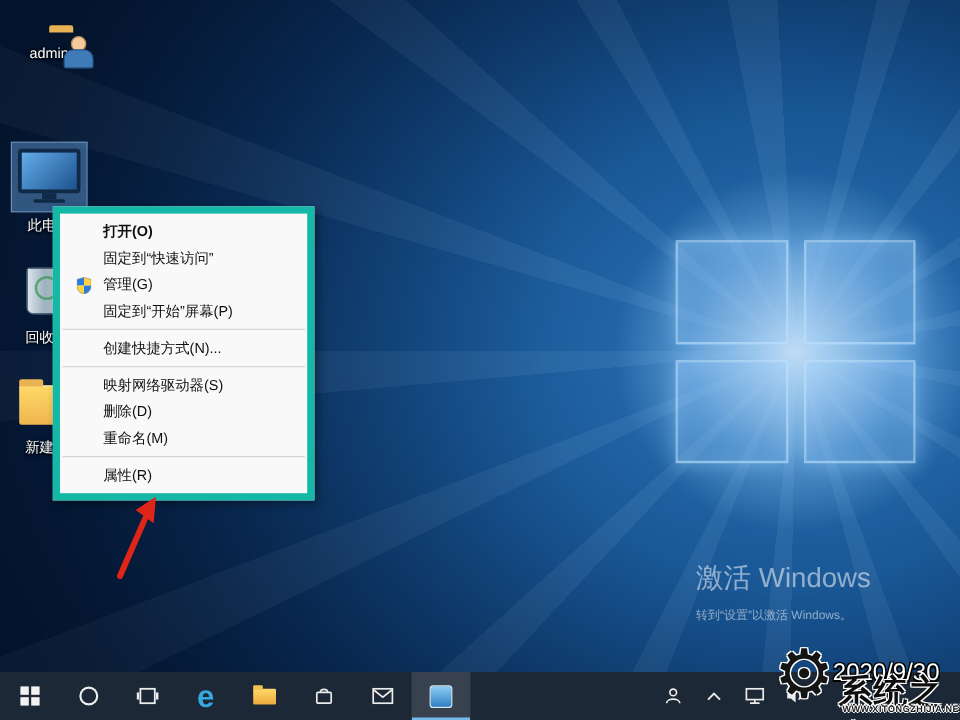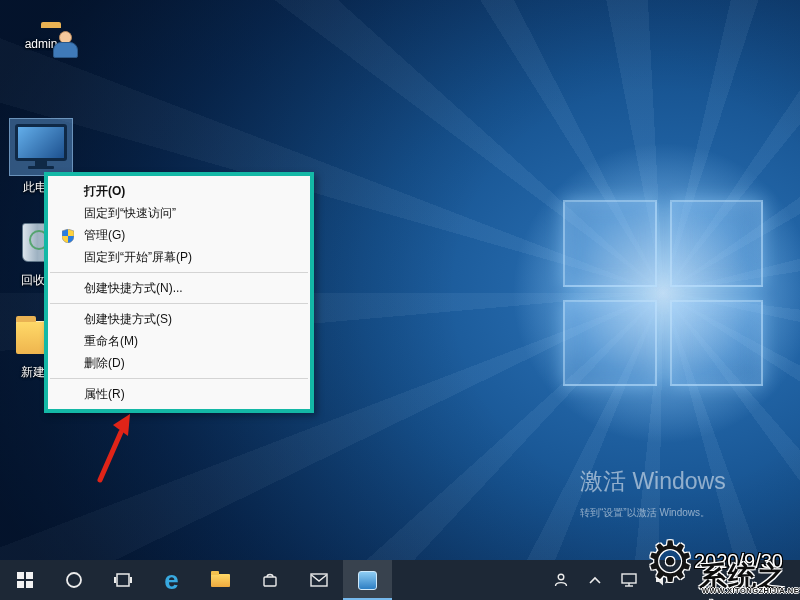--- a/index.html
+++ b/index.html
@@ -40,22 +40,22 @@
   
   .monitor{width:46px;height:31px;border:3px solid #0f2946;border-radius:3px;
     background:linear-gradient(135deg,#63aeea,#1d518f);}
   .mstand{width:12px;height:5px;background:#0f2946;margin:0 auto;}
   .mbase{width:26px;height:3px;background:#0f2946;margin:0 auto;border-radius:1px;}
   
   .bin{width:32px;height:37px;margin-top:4px;border:1px solid #5d7487;border-radius:3px 3px 6px 6px;
     background:linear-gradient(90deg,#dbe4ec,#9db1c1 45%,#ccd8e2);}
   .bin::before{content:"";display:block;margin:6px auto;width:16px;height:16px;border:2px solid #3f9e57;border-radius:50%;opacity:.8;}
   
-  .cmenu{position:absolute;left:44px;top:172px;width:270px;z-index:10;
-    background:#f9f9f9;border:4px solid #14b8a6;box-shadow:3px 3px 7px rgba(0,0,0,.35);
+  .cmenu{position:absolute;left:44px;top:172px;width:218px;z-index:10;
+    background:#f9f9f9;border:6px solid #14b8a6;box-shadow:3px 3px 7px rgba(0,0,0,.35);
     padding:4px 0;box-sizing:border-box;}
   .mi{position:relative;height:22px;line-height:22px;padding-left:36px;font-size:12px;color:#111;white-space:nowrap;}
   .mi.bold{font-weight:bold;}
   .msep{height:1px;background:#d4d4d4;margin:4px 2px;}
   .mi .micon{position:absolute;left:14px;top:4px;}
   
   .arrow{position:absolute;left:88px;top:406px;z-index:20;}
   
   .activate{position:absolute;left:580px;top:466px;z-index:5;color:rgba(255,255,255,.52);}
   .activate .t1{font-size:23px;}
@@ -157,23 +157,23 @@
         </g>
         <path d="M6 0 L12 2 V7 C12 11 9.5 13.3 6 14 C2.5 13.3 0 11 0 7 V2 Z" fill="none" stroke="#8a8a8a" stroke-width="0.6"></path>
       </svg>
     </span>
     <span>管理(G)</span>
   </div>
   <div class="mi">固定到“开始”屏幕(P)</div>
   <div class="msep"></div>
   <div class="mi">创建快捷方式(N)...</div>
   <div class="msep"></div>
-  <div class="mi">创建快捷方式(S)</div>
+  <div class="mi">映射网络驱动器(S)</div>
+  <div class="mi">删除(D)</div>
   <div class="mi">重命名(M)</div>
-  <div class="mi">删除(D)</div>
   <div class="msep"></div>
   <div class="mi">属性(R)</div>
 </div>
 
 <svg class="arrow" width="60" height="84">
   <line x1="12" y1="74" x2="33" y2="26" stroke="#df2418" stroke-width="5" stroke-linecap="round"></line>
   <polygon points="42,8 25,19 40,30" fill="#df2418"></polygon>
 </svg>
 
 <div class="activate">

